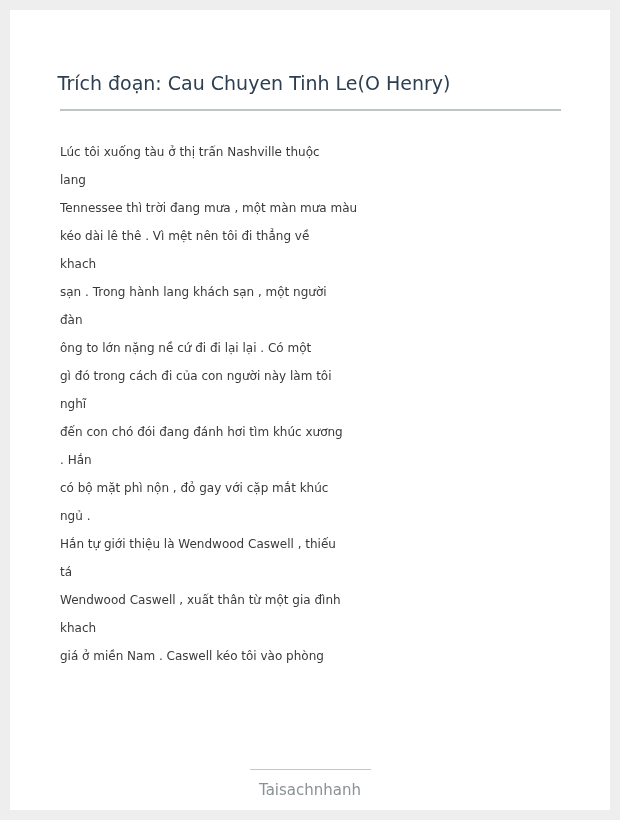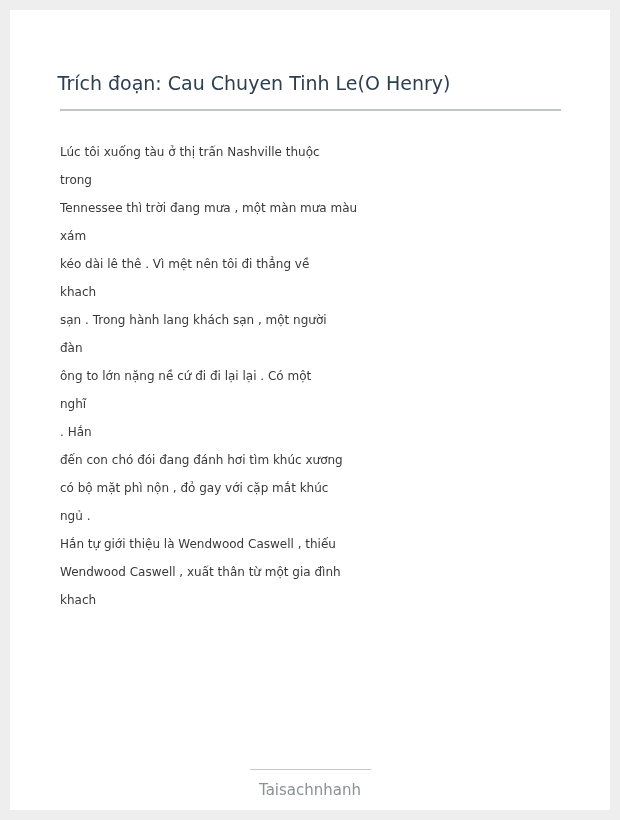--- a/index.html
+++ b/index.html
@@ -74,33 +74,35 @@
   </style>
 </head>
 <body>
 
 <div class="page">
   <div class="title">Trích đoạn: Cau Chuyen Tinh Le(O Henry)</div>
   <div class="title-divider"></div>
 
   <div class="body-text">
     <span class="line">Lúc tôi xuống tàu ở thị trấn Nashville thuộc</span>
-    <span class="line">trong</span>
+    <span class="line">lang</span>
     <span class="line">Tennessee thì trời đang mưa , một màn mưa màu</span>
-    <span class="line">xám</span>
     <span class="line">kéo dài lê thê . Vì mệt nên tôi đi thẳng về</span>
     <span class="line">khach</span>
     <span class="line">sạn . Trong hành lang khách sạn , một người</span>
     <span class="line">đàn</span>
     <span class="line">ông to lớn nặng nề cứ đi đi lại lại . Có một</span>
+    <span class="line">gì đó trong cách đi của con người này làm tôi</span>
     <span class="line">nghĩ</span>
+    <span class="line">đến con chó đói đang đánh hơi tìm khúc xương</span>
     <span class="line">. Hắn</span>
-    <span class="line">đến con chó đói đang đánh hơi tìm khúc xương</span>
     <span class="line">có bộ mặt phì nộn , đỏ gay với cặp mắt khúc</span>
     <span class="line">ngủ .</span>
     <span class="line">Hắn tự giới thiệu là Wendwood Caswell , thiếu</span>
+    <span class="line">tá</span>
     <span class="line">Wendwood Caswell , xuất thân từ một gia đình</span>
     <span class="line">khach</span>
+    <span class="line">giá ở miền Nam . Caswell kéo tôi vào phòng</span>
   </div>
 
   <div class="footer-divider"></div>
   <div class="footer">Taisachnhanh</div>
 </div>
 
 </body></html>

